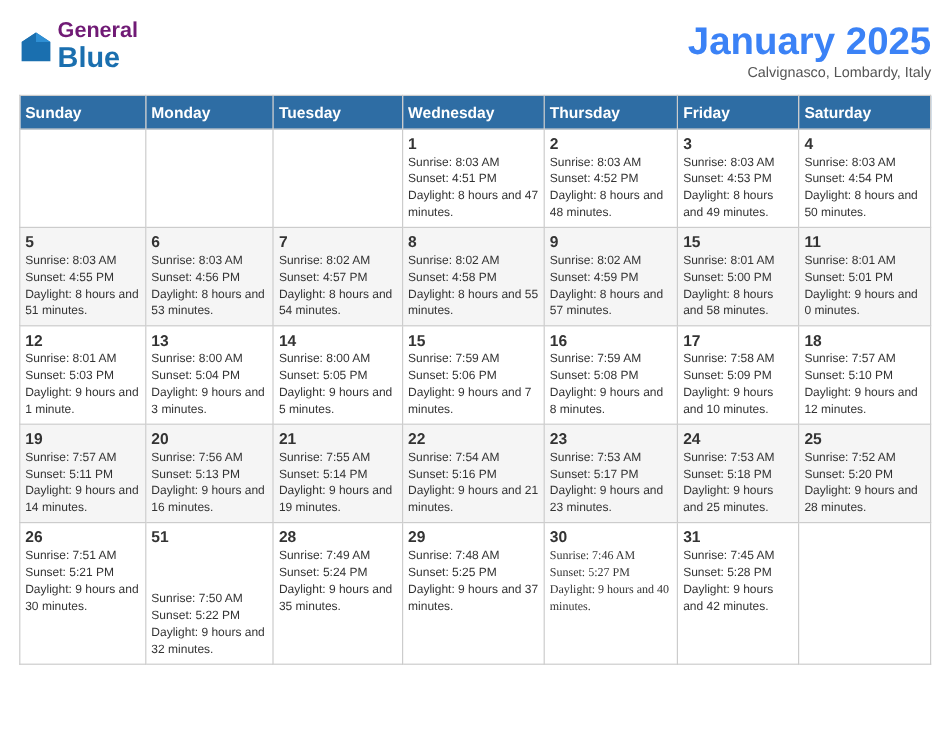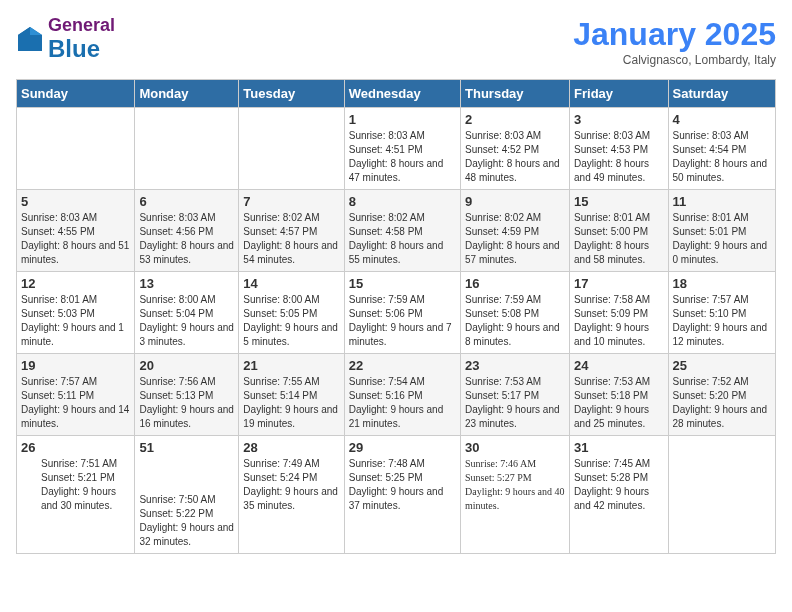--- a/index.html
+++ b/index.html
@@ -288,21 +288,21 @@
         <td>
           <span class="day-num">25</span>
           <div class="day-info" style="white-space: pre-line;">Sunrise: 7:52 AM
 Sunset: 5:20 PM
 Daylight: 9 hours and 28 minutes.</div>
         </td>
       </tr>
       <tr>
         <td>
           <span class="day-num">26</span>
-          <div class="day-info" style="white-space: pre-line; margin-left: 20px;">Sunrise: 7:51 AM
+          <div class="day-info" style="white-space: pre-line;">Sunrise: 7:51 AM
 Sunset: 5:21 PM
 Daylight: 9 hours and 30 minutes.</div>
         </td>
         <td>
           <span class="day-num">51</span>
           <div class="day-info" style="white-space: pre-line; margin-top: 38px;">Sunrise: 7:50 AM
 Sunset: 5:22 PM
 Daylight: 9 hours and 32 minutes.</div>
         </td>
         <td>

